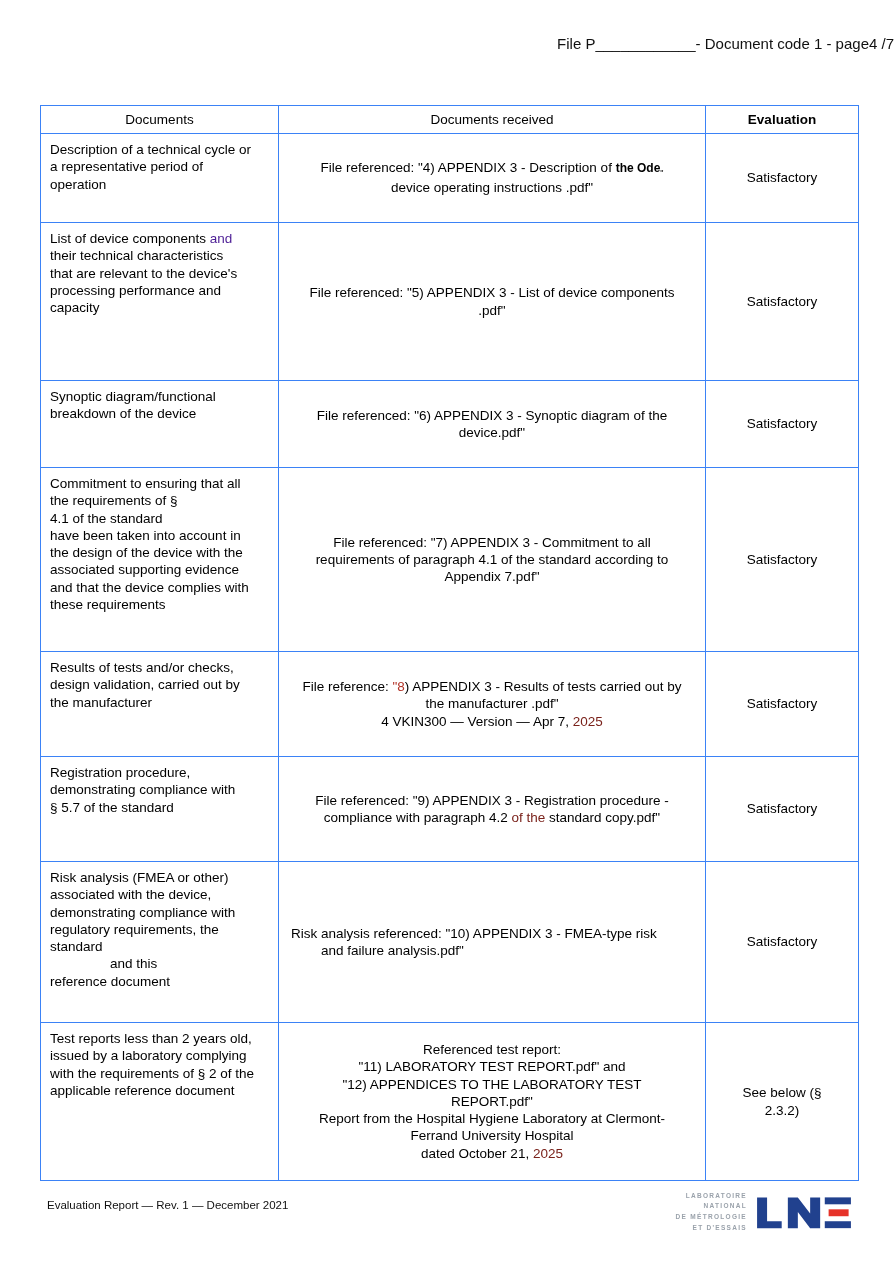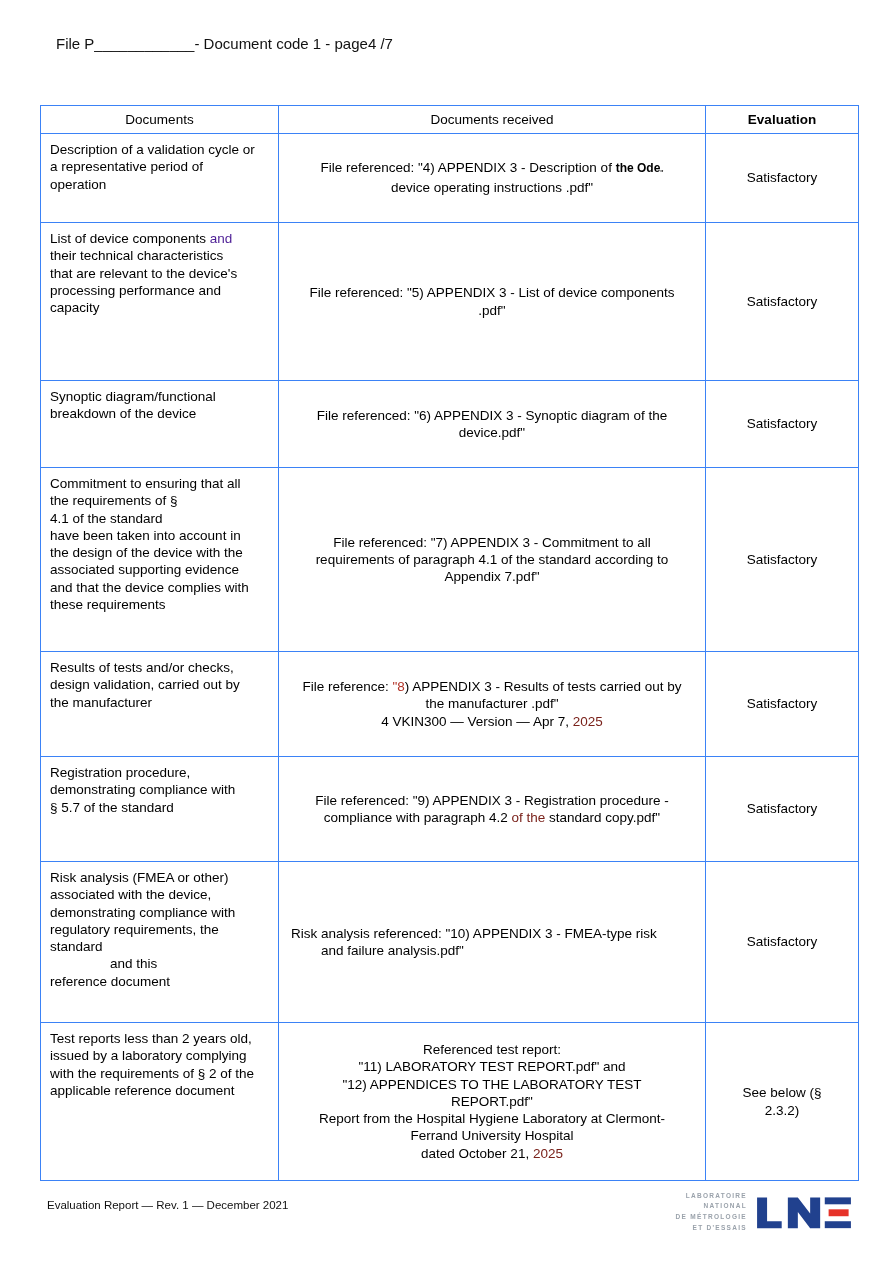--- a/index.html
+++ b/index.html
@@ -4,21 +4,21 @@
 <style>
   html,body { margin:0; padding:0; background:#e8e8e8; }
   .page {
     position:relative; width:894px; height:1263px; margin:0 auto;
     background:#ffffff; overflow:hidden;
     font-family:"Liberation Sans","DejaVu Sans",sans-serif;
     color:#000;
   }
   .doc-title {
     position:absolute; top:35px; left:0; right:0;
-    text-align:left; padding-left:56px;
+    text-align:right; padding-left:37px;
     font-size:15px; color:#111;
   }
   table.eval-table {
     position:absolute; left:40px; top:105px;
     width:818px; border-collapse:collapse; table-layout:fixed;
   }
   .eval-table th, .eval-table td {
     border:1px solid #3b82f6; box-sizing:border-box;
     font-size:13.5px; line-height:1.28;
     white-space:pre-wrap; word-wrap:break-word;
@@ -64,21 +64,21 @@
     </colgroup>
     <thead>
       <tr>
         <th class="col-doc">Documents</th>
         <th class="col-recv">Documents received</th>
         <th class="col-eval">Evaluation</th>
       </tr>
     </thead>
     <tbody id="table-body">
         <tr style="height: 89px;">
-          <td class="cell-doc"><span>Description of a validation cycle or
+          <td class="cell-doc"><span>Description of a technical cycle or
 a representative period of
 operation</span></td>
           <td class="cell-recv"><span>File referenced: "4) APPENDIX 3 - Description of </span><span class="seg-small">the Ode</span><span class="seg-sub">"</span><span>
 device operating instructions .pdf"</span></td>
           <td class="cell-eval"><span>Satisfactory</span></td>
         </tr>
         <tr style="height: 158px;">
           <td class="cell-doc"><span>List of device components </span><span style="color: #4c1d95;">and</span><span>
 their technical characteristics
 that are relevant to the device's

